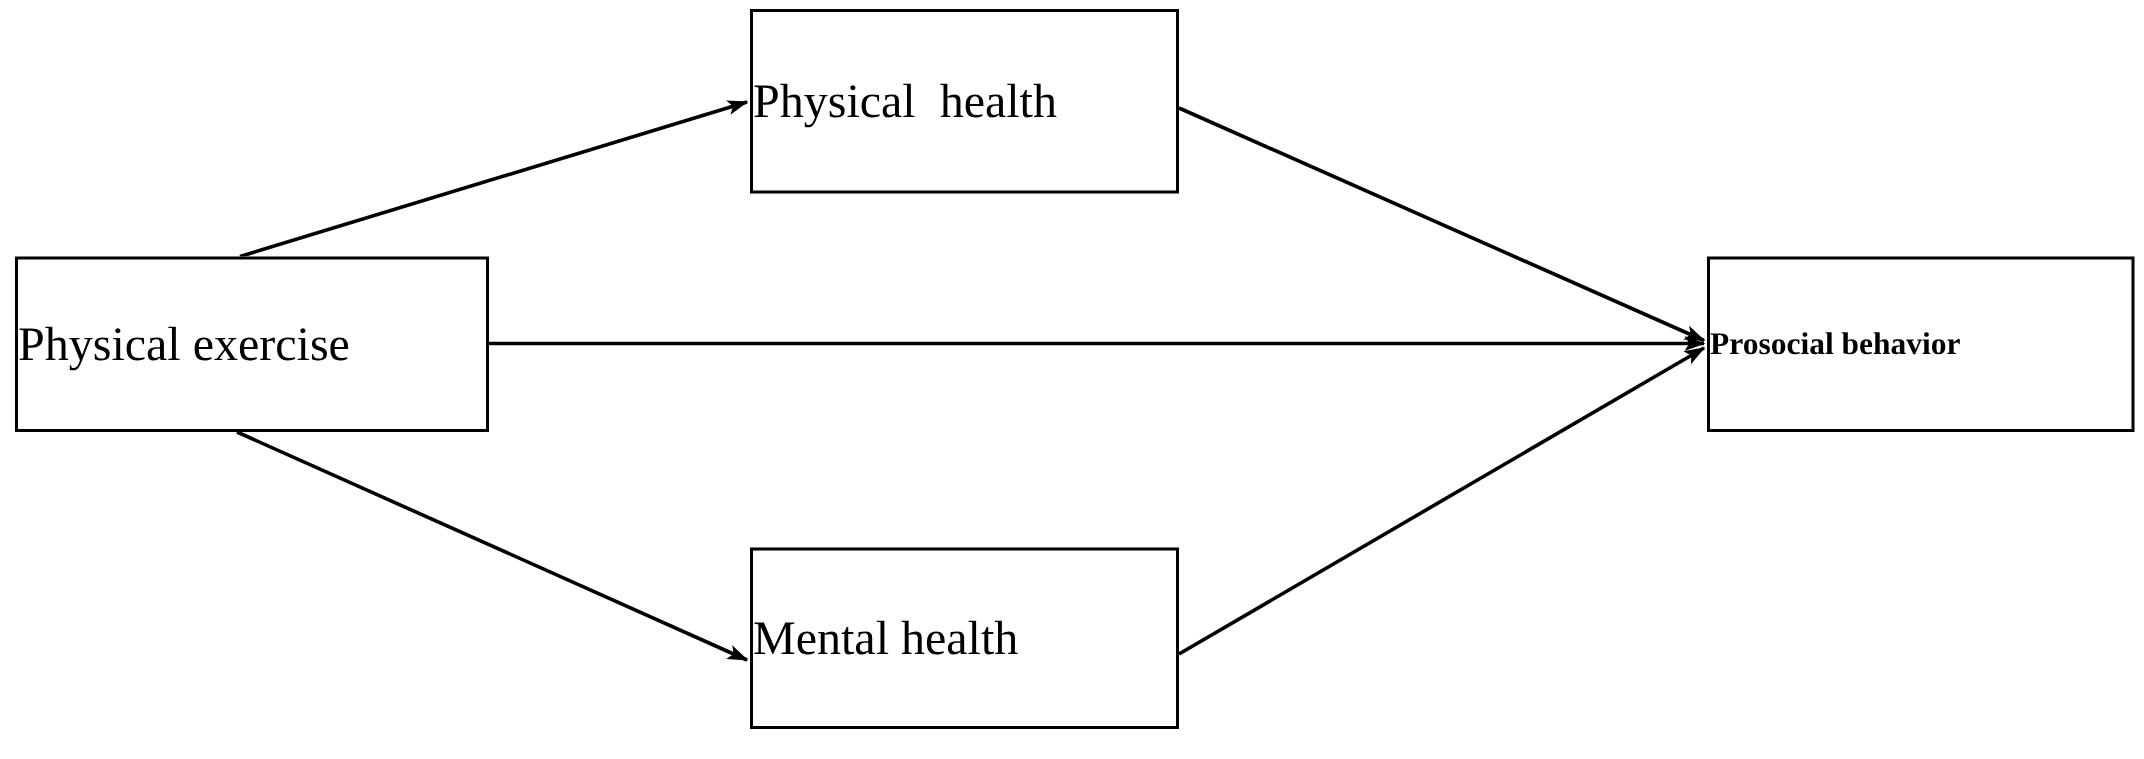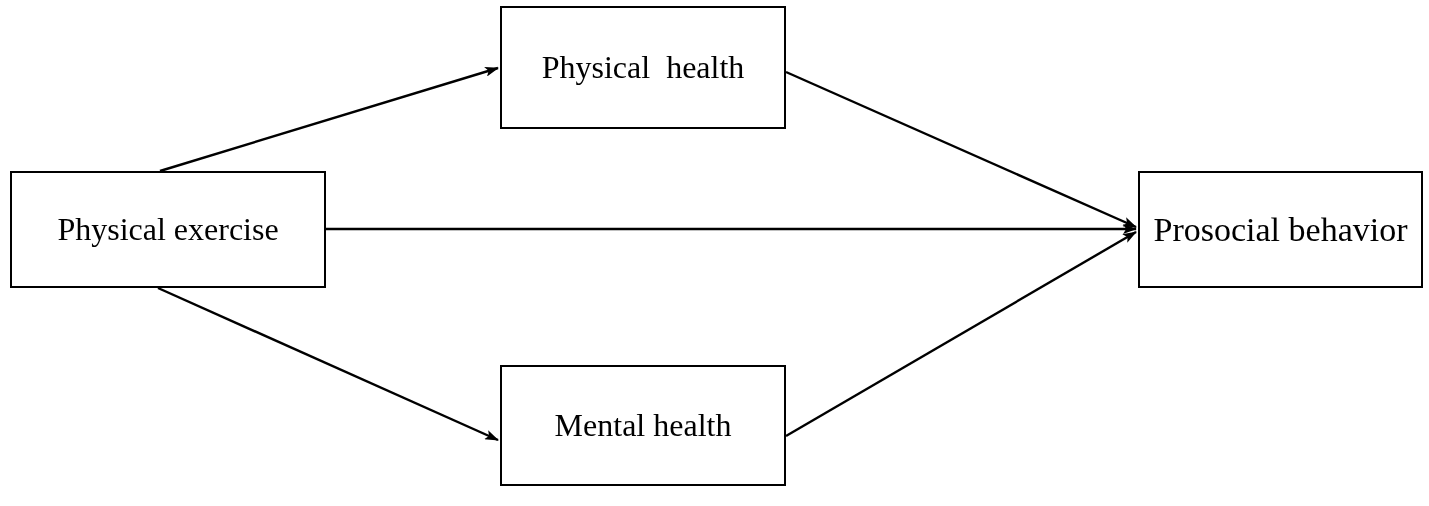--- a/index.html
+++ b/index.html
@@ -24,37 +24,37 @@
     width: 1429px;
     height: 506px;
   }
   .node-box {
     position: absolute;
     box-sizing: border-box;
     border: 2px solid #000000;
     background: #ffffff;
     display: flex;
     align-items: center;
-    justify-content: center;
+    justify-content: flex-start;
     z-index: 2;
   }
   .node-label {
     font-family: "Liberation Serif", "DejaVu Serif", serif;
     font-size: 32px;
     line-height: 1.1;
     color: #000000;
     white-space: pre;
     text-align: center;
   }
   
   #node-physical-exercise  { left: 10px;   top: 171px; width: 316px; height: 117px; }
   #node-physical-health    { left: 500px;  top: 6px;   width: 286px; height: 123px; }
   #node-mental-health      { left: 500px;  top: 365px; width: 286px; height: 121px; }
   #node-prosocial-behavior { left: 1138px; top: 171px; width: 285px; height: 117px; }
-  #node-prosocial-behavior .node-label { font-size: 34px; }
+  #node-prosocial-behavior .node-label { font-size: 21px; font-weight: bold; }
 </style>
 </head>
 <body>
 
 <div id="diagram-canvas">
 
   <svg id="edge-layer" viewBox="0 0 1429 506" width="1429" height="506" xmlns="http://www.w3.org/2000/svg">
     <defs>
       <marker id="arrowhead" markerWidth="14" markerHeight="10" refX="13" refY="5" orient="auto" markerUnits="userSpaceOnUse">
         <path d="M 0 0 L 14 5 L 0 10 L 3.2 5 Z" fill="#000000"></path>

